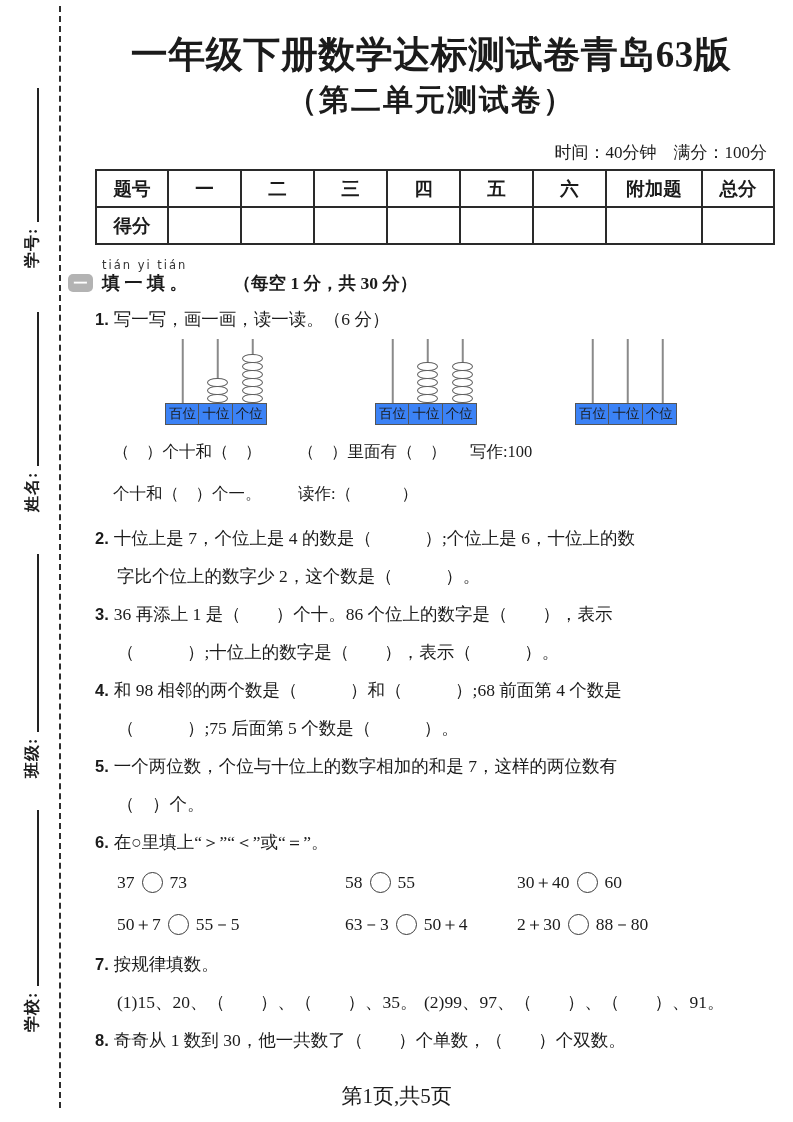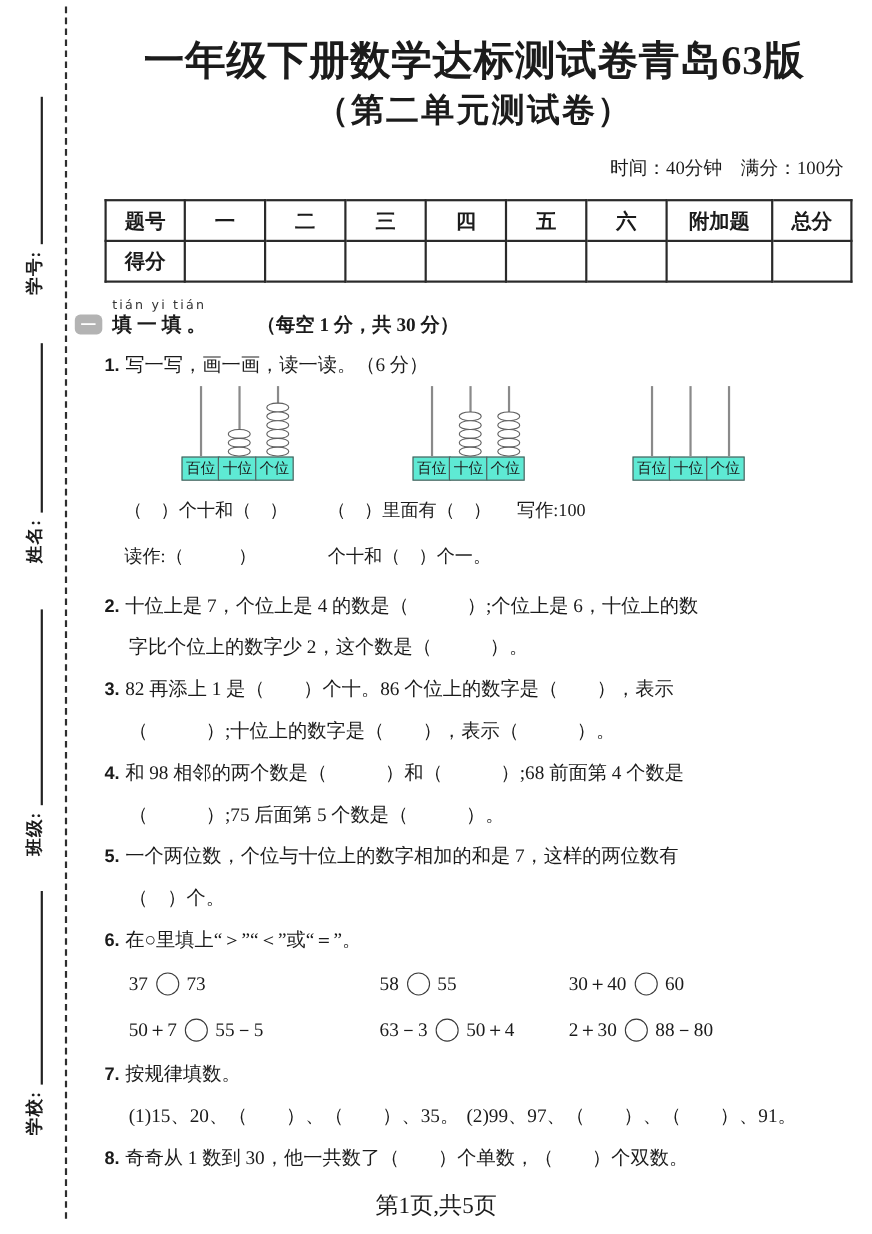--- a/index.html
+++ b/index.html
@@ -23,21 +23,21 @@
   .sf-2 { top:756px;  width:224px; }
   .sf-3 { top:1010px; width:222px; }
 
   .content { position:absolute; left:95px; top:0; width:672px; }
 
   .title    { margin-top:30px; text-align:center; font-size:37px; font-weight:bold;
               white-space:nowrap; letter-spacing:0.5px; }
   .subtitle { text-align:center; font-size:30px; font-weight:bold; letter-spacing:2px; }
   .meta     { margin-top:20px; text-align:right; font-size:17px; }
 
-  table.score { border-collapse:collapse; margin-top:17px; width:672px; table-layout:fixed; }
+  table.score { border-collapse:collapse; margin-top:5px; width:672px; table-layout:fixed; }
   .score th, .score td { border:2px solid #2a2a2a; height:37px; text-align:center;
                          vertical-align:middle; font-size:18.5px; font-weight:bold; padding:0; }
   .w72{width:72px;} .w73{width:73px;} .w96{width:96px;}
 
   .sec-header { margin-top:26px; display:flex; align-items:center; position:relative; height:24px; }
   .badge { width:25px; height:18px; border-radius:5px; background:#b3b3b3;
            margin:0 9px 0 -27px; display:flex; align-items:center; justify-content:center;
            color:#fff; font-size:14px; font-weight:bold; line-height:1;
            font-family:"Liberation Sans","DejaVu Sans",sans-serif; }
   .pinyin { position:absolute; left:7px; top:-13px; font-family:"DejaVu Sans",sans-serif;
@@ -55,21 +55,21 @@
   .rods { display:flex; }
   .rod-col { width:35px; height:64px; position:relative; display:flex; flex-direction:column;
              justify-content:flex-end; align-items:center; }
   .rod { position:absolute; left:50%; top:0; transform:translateX(-50%); width:2.5px; height:64px;
          background:#8a8a8a; }
   .bead { width:21px; height:9.5px; border:1.6px solid #5f5f5f; border-radius:50%;
           background:#fff; margin-top:-1.5px; position:relative; z-index:1; }
   .base { display:flex; }
   .base-cell { width:35px; height:22px; border:1.6px solid #555; margin-left:-1.6px;
                display:flex; align-items:center; justify-content:center; font-size:13.5px;
-               white-space:nowrap; background:#5eead4; }
+               white-space:nowrap; background:#3b82f6; }
   .base-cell:first-child { margin-left:0; }
 
   .ans-grid { margin-top:6px; display:grid; grid-template-columns:185px 172px auto;
               padding-left:18px; font-size:16.5px; }
   .ans-cell { height:42px; line-height:42px; white-space:nowrap; }
 
   .q { font-size:17.5px; }
   .qline { height:38px; line-height:38px; white-space:nowrap; }
   .qline.cont { padding-left:22px; }
   .mt4 { margin-top:4px; }
@@ -227,31 +227,31 @@
             <div class="base-cell">十位</div>
             <div class="base-cell">个位</div>
           </div>
         </div>
       </div>
 
     <div class="ans-grid">
       <div class="ans-cell">（　）个十和（　）</div>
       <div class="ans-cell">（　）里面有（　）</div>
       <div class="ans-cell">写作:100</div>
+      <div class="ans-cell">个十和（　）个一。</div>
       <div class="ans-cell">读作:（　　　）</div>
-      <div class="ans-cell">个十和（　）个一。</div>
     </div>
 
     <div class="q mt4">
       <div class="qline"><span class="qnum">2.</span><span>十位上是 7，个位上是 4 的数是（　　　）;个位上是 6，十位上的数</span></div>
       <div class="qline cont">字比个位上的数字少 2，这个数是（　　　）。</div>
     </div>
 
     <div class="q">
-      <div class="qline"><span class="qnum">3.</span><span>82 再添上 1 是（　　）个十。86 个位上的数字是（　　），表示</span></div>
+      <div class="qline"><span class="qnum">3.</span><span>36 再添上 1 是（　　）个十。86 个位上的数字是（　　），表示</span></div>
       <div class="qline cont">（　　　）;十位上的数字是（　　），表示（　　　）。</div>
     </div>
 
     <div class="q">
       <div class="qline"><span class="qnum">4.</span><span>和 98 相邻的两个数是（　　　）和（　　　）;68 前面第 4 个数是</span></div>
       <div class="qline cont">（　　　）;75 后面第 5 个数是（　　　）。</div>
     </div>
 
     <div class="q">
       <div class="qline"><span class="qnum">5.</span><span>一个两位数，个位与十位上的数字相加的和是 7，这样的两位数有</span></div>

